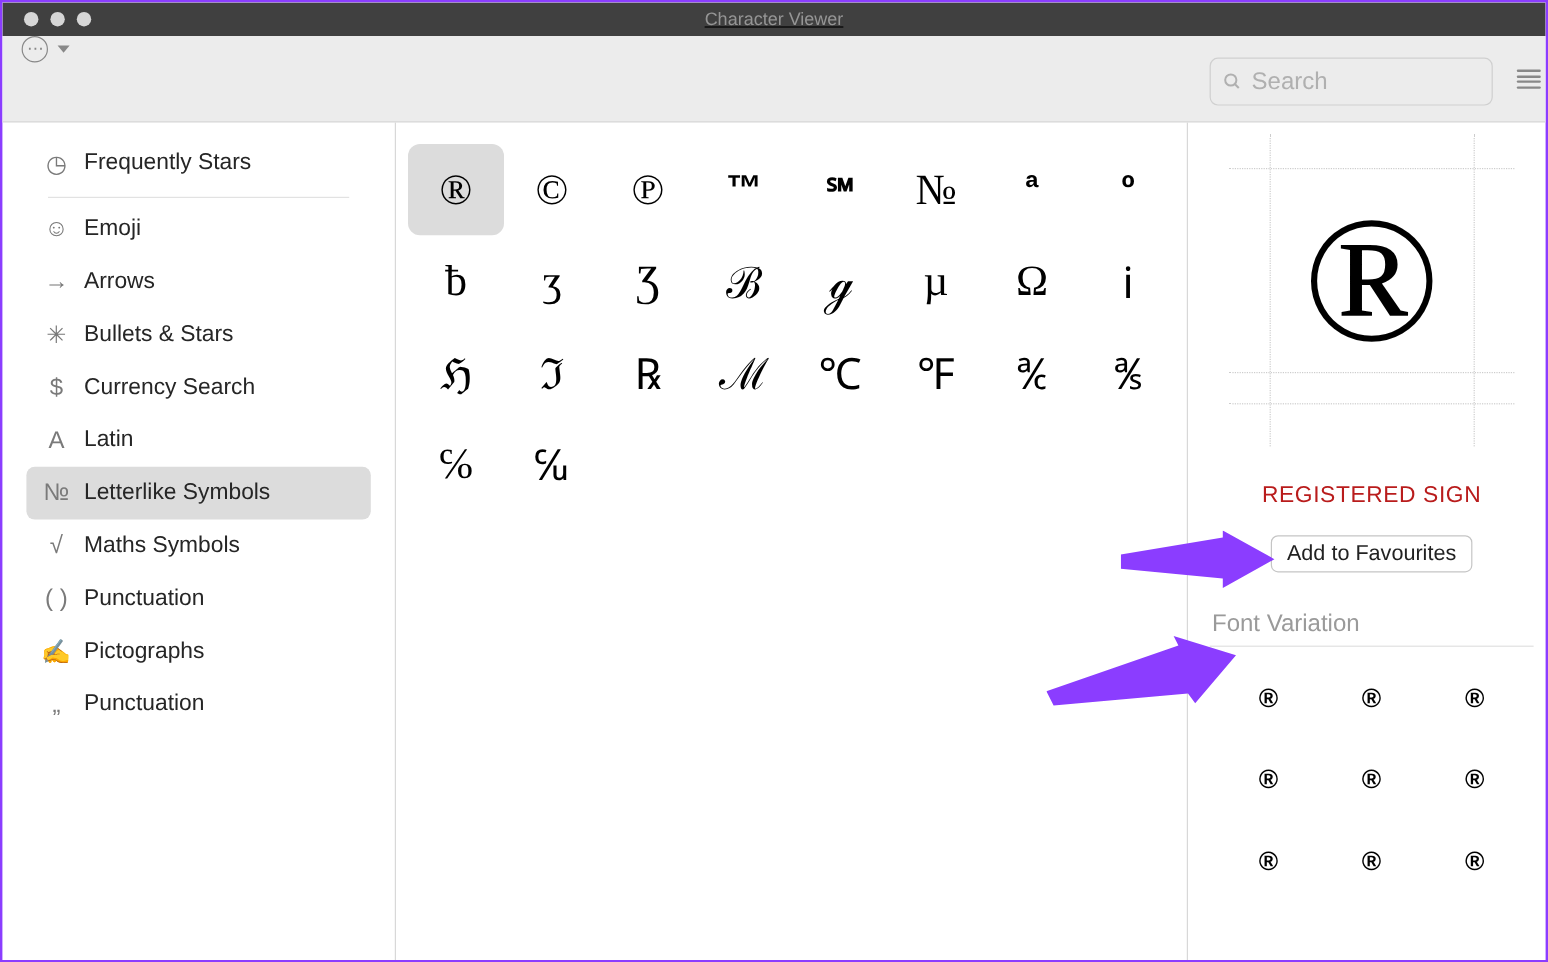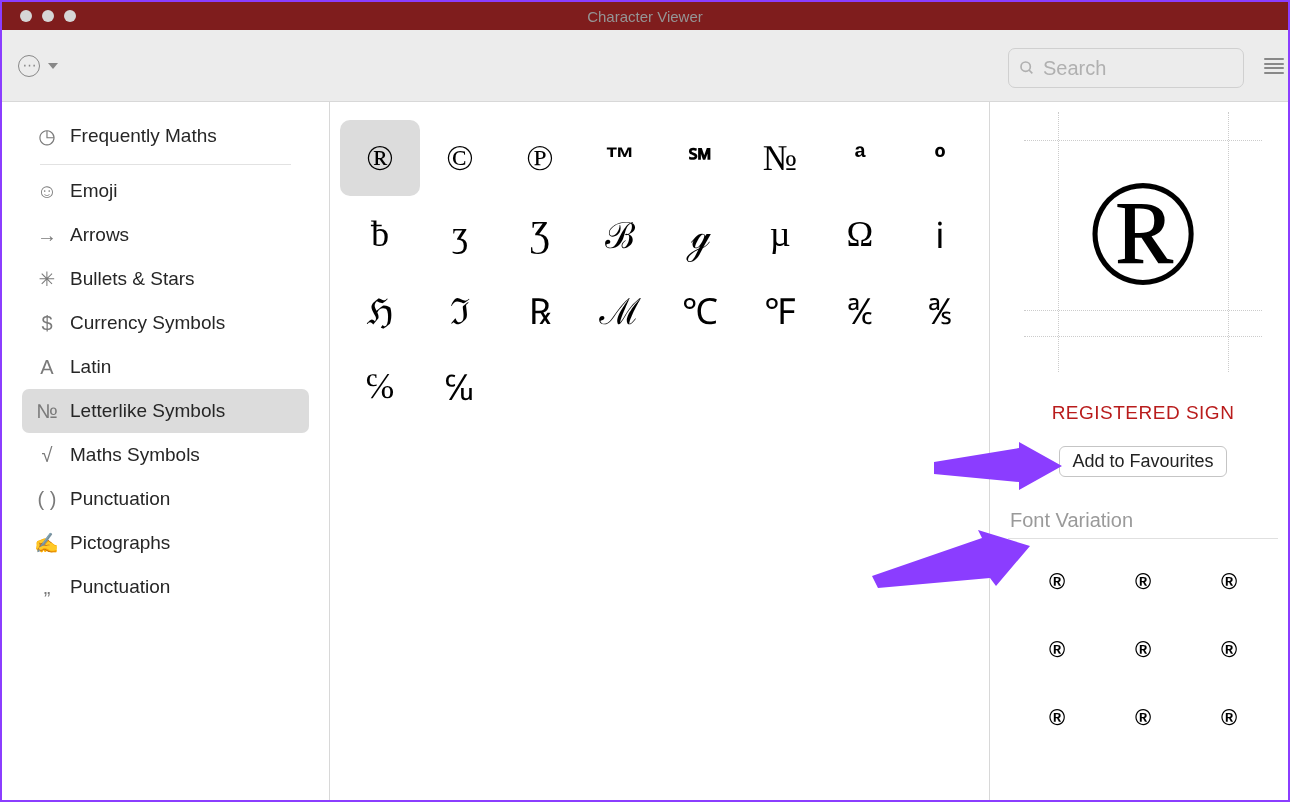--- a/index.html
+++ b/index.html
@@ -7,25 +7,26 @@
   font-family: -apple-system, BlinkMacSystemFont, "Helvetica Neue", Arial, sans-serif;
   background: #fff;
   width: 1290px;
   height: 802px;
   overflow: hidden;
   border: 2px solid #8b3dff;
   position: relative;
 }
 .titlebar {
   height: 28px;
-  background: #7f1d1d;
+  background: #404040;
   display: flex;
   align-items: center;
   justify-content: center;
   position: relative;
+  text-decoration: underline;
 }
 .traffic-lights {
   position: absolute;
   left: 18px;
   top: 8px;
   display: flex;
   gap: 10px;
 }
 .traffic-light {
   width: 12px;
@@ -36,21 +37,21 @@
 .window-title {
   color: #959595;
   font-size: 15px;
   font-weight: 500;
 }
 .toolbar {
   height: 72px;
   background: #ececec;
   border-bottom: 1px solid #d8d8d8;
   display: flex;
-  align-items: center;
+  align-items: flex-start;
   padding: 0 16px;
   position: relative;
 }
 .toolbar-left {
   display: flex;
   align-items: center;
   gap: 4px;
   color: #888;
 }
 .settings-icon {
@@ -284,38 +285,38 @@
       <span></span>
       <span></span>
       <span></span>
   </div>
 </div>
 
 <div class="content">
   <div class="sidebar" id="sidebar">
       <div class="sidebar-item">
         <span class="icon">◷</span>
-        <span>Frequently Maths</span>
+        <span>Frequently Stars</span>
       </div>
       <hr class="sidebar-sep">
       <div class="sidebar-item">
         <span class="icon">☺</span>
         <span>Emoji</span>
       </div>
       <div class="sidebar-item">
         <span class="icon">→</span>
         <span>Arrows</span>
       </div>
       <div class="sidebar-item">
         <span class="icon">✳</span>
         <span>Bullets &amp; Stars</span>
       </div>
       <div class="sidebar-item">
         <span class="icon">$</span>
-        <span>Currency Symbols</span>
+        <span>Currency Search</span>
       </div>
       <div class="sidebar-item">
         <span class="icon">A</span>
         <span>Latin</span>
       </div>
       <div class="sidebar-item selected">
         <span class="icon">№</span>
         <span>Letterlike Symbols</span>
       </div>
       <div class="sidebar-item">

